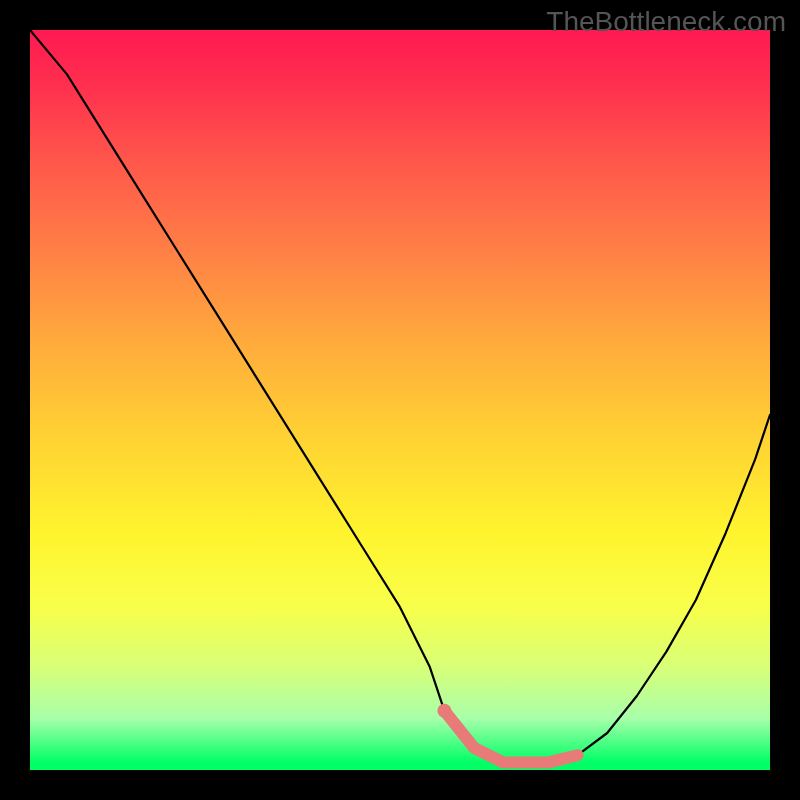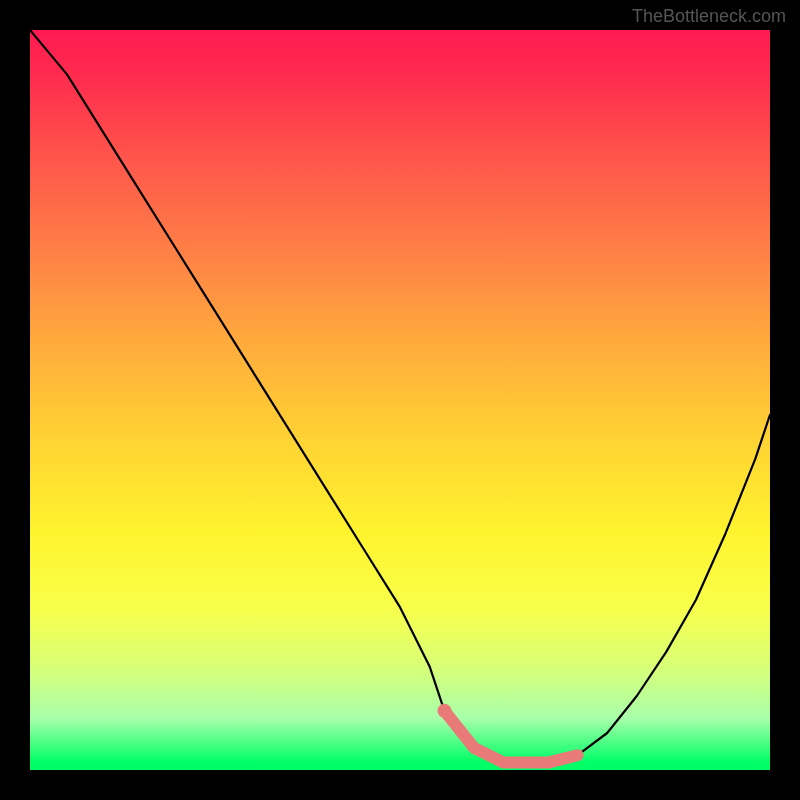--- a/index.html
+++ b/index.html
@@ -9,21 +9,21 @@
     background: #000;
     position: relative;
     overflow: hidden;
     font-family: Arial, sans-serif;
   }
   .attribution {
     position: absolute;
     top: 6px;
     right: 14px;
     color: #555;
-    font-size: 18px;
+    font-size: 28px;
     font-weight: 500;
     z-index: 10;
   }
   .plot-area {
     position: absolute;
     left: 30px;
     top: 30px;
     width: 740px;
     height: 740px;
   }

